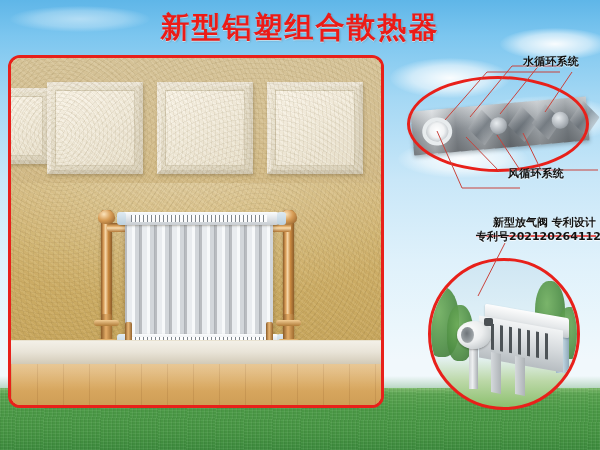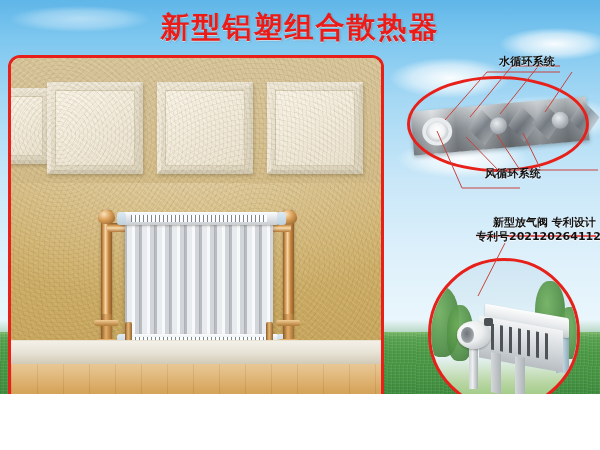--- a/index.html
+++ b/index.html
@@ -3,21 +3,21 @@
 <meta charset="utf-8">
 <style>
   html, body {
     margin: 0;
     padding: 0;
     background: #ffffff;
   }
   #stage {
     position: relative;
     width: 600px;
-    height: 394px;
+    height: 450px;
     overflow: hidden;
     font-family: "Liberation Sans", "DejaVu Sans", sans-serif;
   }
 
   
   .sky {
     position: absolute;
     left: 0; top: 0;
     width: 600px; height: 450px;
     background: linear-gradient(180deg,
@@ -330,22 +330,22 @@
   .lbl {
     position:absolute;
     font-family: "DejaVu Sans", "Liberation Sans", sans-serif;
     font-size: 11px;
     font-weight: 700;
     color: #111111;
     white-space: nowrap;
     letter-spacing: .2px;
     text-shadow: 0 1px 1px rgba(255,255,255,.8);
   }
-  .lbl.water { left: 499px; top: 54px; }
-  .lbl.air   { left: 485px; top: 166px; }
+  .lbl.water { left: 523px; top: 54px; }
+  .lbl.air   { left: 508px; top: 166px; }
   .lbl.bar   { left: 449px; top: 186px; }
 
   .patent {
     position:absolute; left: 476px; top: 216px;
     font-family: "DejaVu Sans", "Liberation Sans", sans-serif;
     font-size: 11px;
     font-weight: 700;
     color: #111111;
     line-height: 14px;
     white-space: nowrap;

